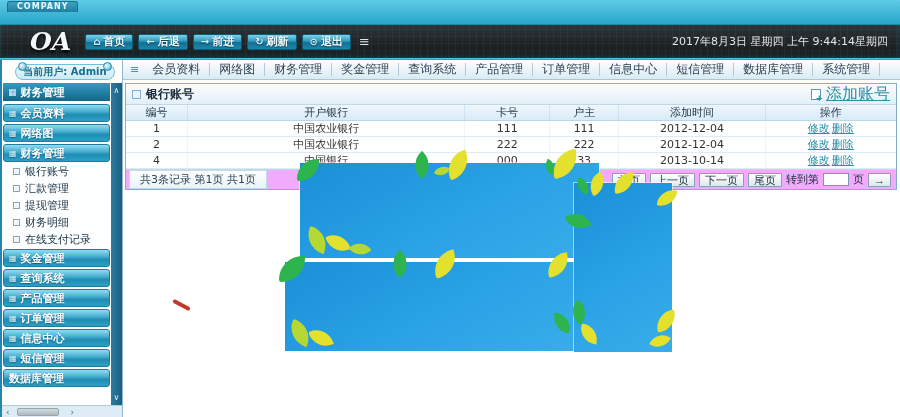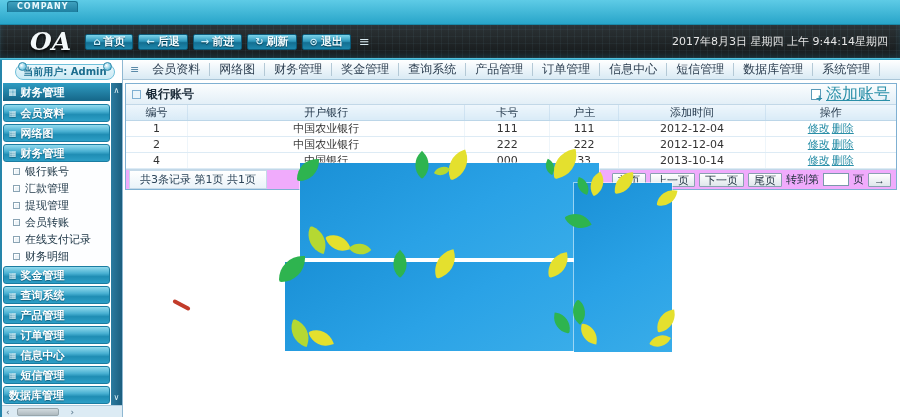--- a/index.html
+++ b/index.html
@@ -190,29 +190,25 @@
           <div class="sub-item">
             <span class="sub-ico"></span>
             <span>汇款管理</span>
           </div>
           <div class="sub-item">
             <span class="sub-ico"></span>
             <span>提现管理</span>
           </div>
           <div class="sub-item">
             <span class="sub-ico"></span>
-            <span>会员转账</span>
+            <span>财务明细</span>
           </div>
           <div class="sub-item">
             <span class="sub-ico"></span>
             <span>在线支付记录</span>
-          </div>
-          <div class="sub-item">
-            <span class="sub-ico"></span>
-            <span>财务明细</span>
           </div>
           <div class="s-item">
             <span class="s-ico">▦</span>
             <span>奖金管理</span>
           </div>
           <div class="s-item">
             <span class="s-ico">▦</span>
             <span>查询系统</span>
           </div>
           <div class="s-item">

